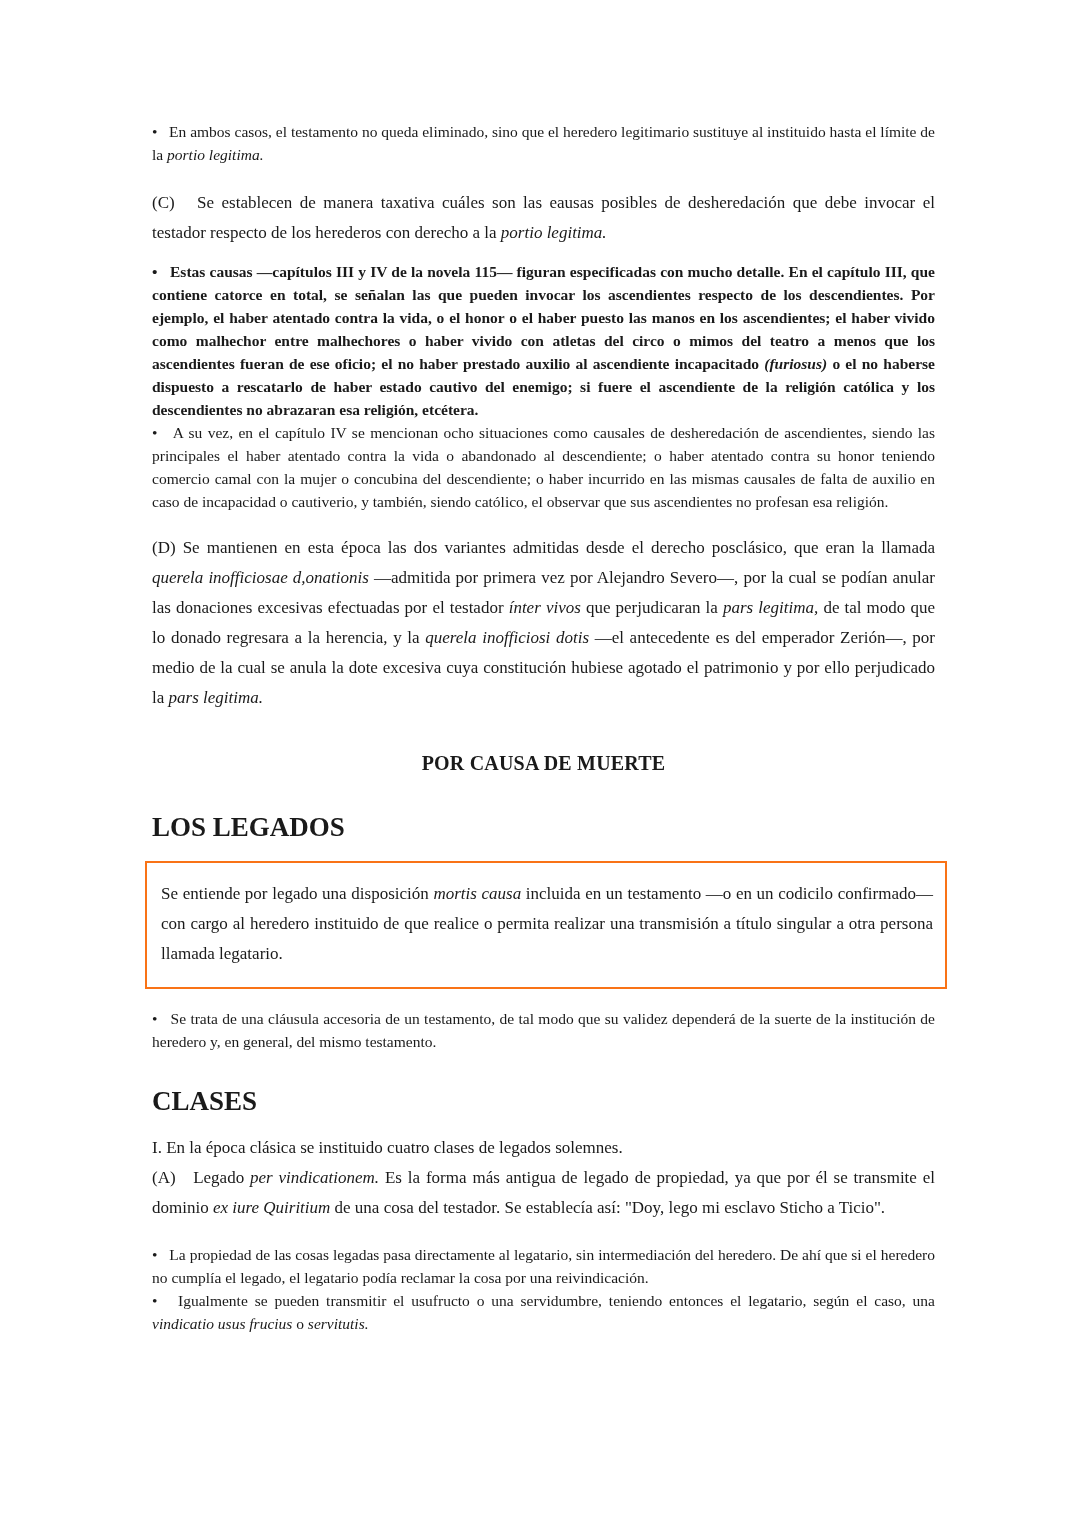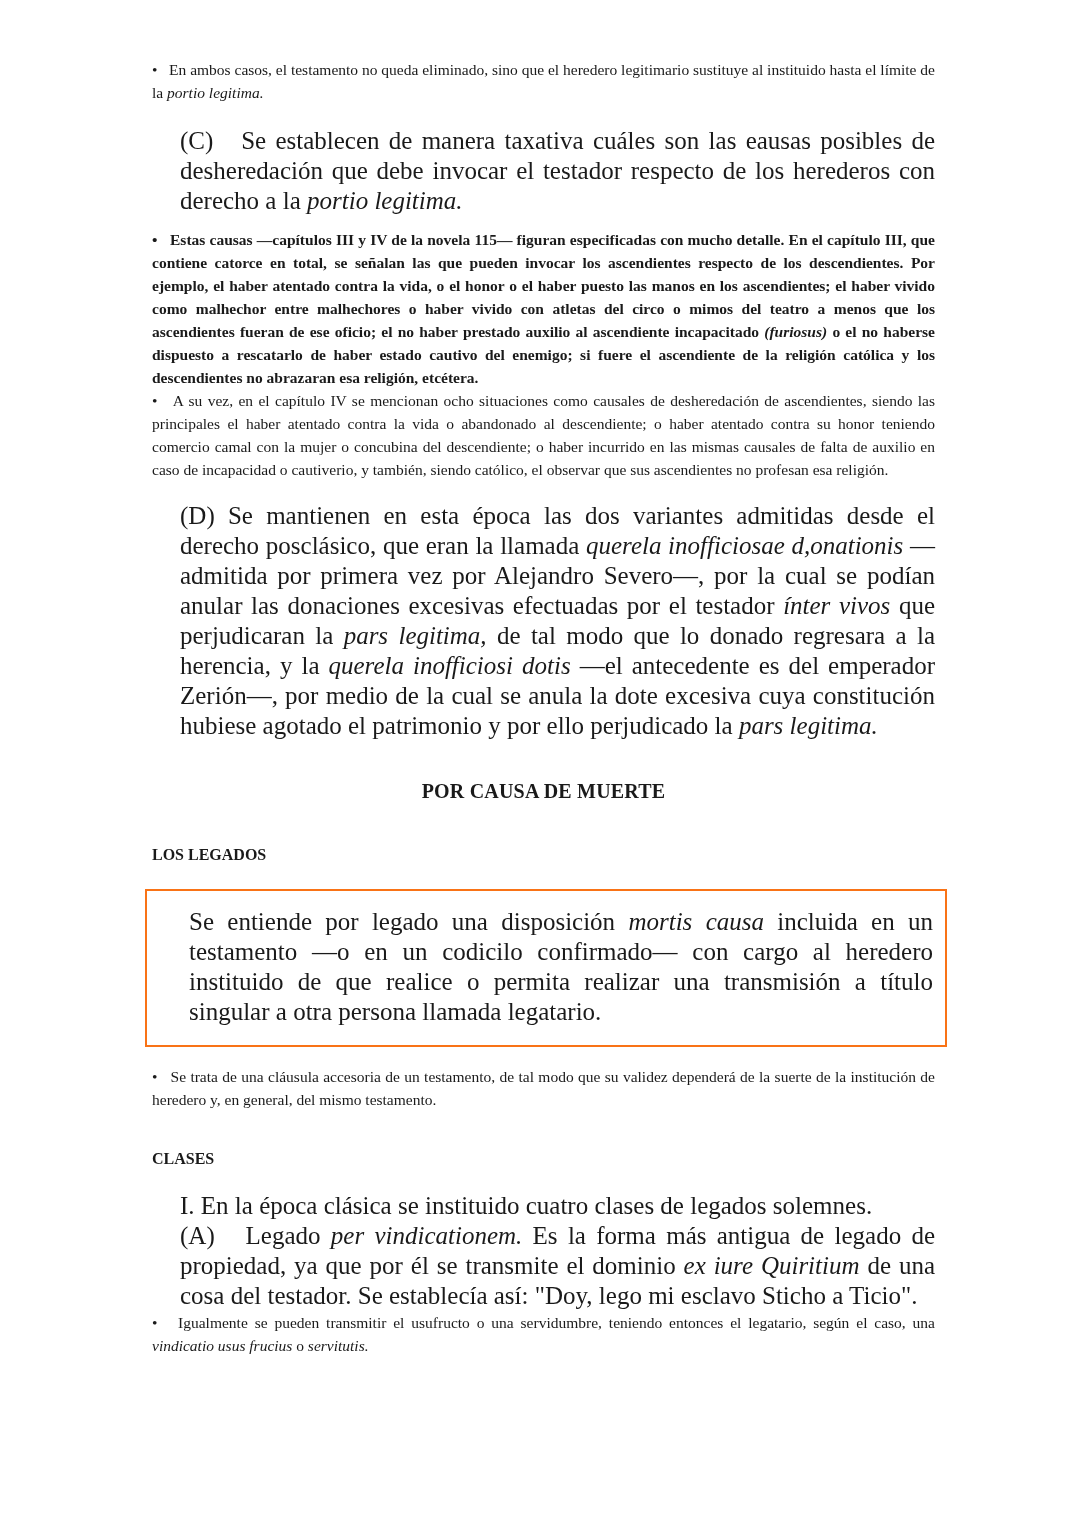--- a/index.html
+++ b/index.html
@@ -11,48 +11,47 @@
     width: 1080px;
     height: 1528px;
     overflow: hidden;
     font-family: "Liberation Serif", "DejaVu Serif", serif;
     color: #1a1a1a;
   }
   .page {
     box-sizing: border-box;
     width: 1080px;
     height: 1528px;
-    padding: 58px 145px 0 152px;
+    padding: 120px 145px 0 152px;
   }
   .block { text-align: justify; }
   .small {
     font-size: 15.5px;
     line-height: 23px;
   }
   .large {
-    font-size: 25px;
+    font-size: 17px;
     line-height: 30px;
-    margin-left: 28px;
   }
   .it { font-style: italic; }
   .mt-para-c    { margin-top: 22px; }
   .mt-bullets-1 { margin-top: 12px; font-weight: bold; }
   .mt-para-d    { margin-top: 20px; }
   .main-title {
     margin-top: 34px;
     text-align: center;
     font-weight: bold;
     font-size: 20px;
     line-height: 32px;
     letter-spacing: 0.2px;
   }
   .section-heading {
     margin-top: 36px;
     font-weight: bold;
-    font-size: 16px;
+    font-size: 27px;
     line-height: 24px;
     text-align: left;
   }
   .definition-box {
     margin-top: 22px;
     margin-left: -7px;
     margin-right: -12px;
     border: 2px solid #f97316;
     padding: 16px 12px 18px 14px;
   }
@@ -87,16 +86,17 @@
   </div>
 
   <div class="block small mt-bullet-clausula"><span>•&nbsp;&nbsp; Se trata de una cláusula accesoria de un testamento, de tal modo que su validez dependerá de la suerte de la institución de heredero y, en general, del mismo testamento.</span></div>
 
   <div class="section-heading mt-clases-heading">CLASES</div>
 
   <div class="block large mt-para-i"><span>I. En la época clásica se instituido cuatro clases de legados solemnes.</span></div>
 
   <div class="block large"><span>(A)&nbsp;&nbsp; Legado </span><span class="it">per vindicationem.</span><span> Es la forma más antigua de legado de propiedad, ya que por él se transmite el dominio </span><span class="it">ex iure Quiritium</span><span> de una cosa del testador. Se establecía así: "Doy, lego mi esclavo Sticho a Ticio".</span></div>
 
+  <div class="block small mt-bullets-2"><span>•&nbsp;&nbsp; La propiedad de las cosas legadas pasa directamente al legatario, sin intermediación del heredero. De ahí que si el heredero no cumplía el legado, el legatario podía reclamar la cosa por una reivindicación.</span></div>
 
   <div class="block small"><span>•&nbsp;&nbsp; Igualmente se pueden transmitir el usufructo o una servidumbre, teniendo entonces el legatario, según el caso, una </span><span class="it">vindicatio usus frucius</span><span> o </span><span class="it">servitutis.</span></div>
 
 </div>
 
 </body></html>

